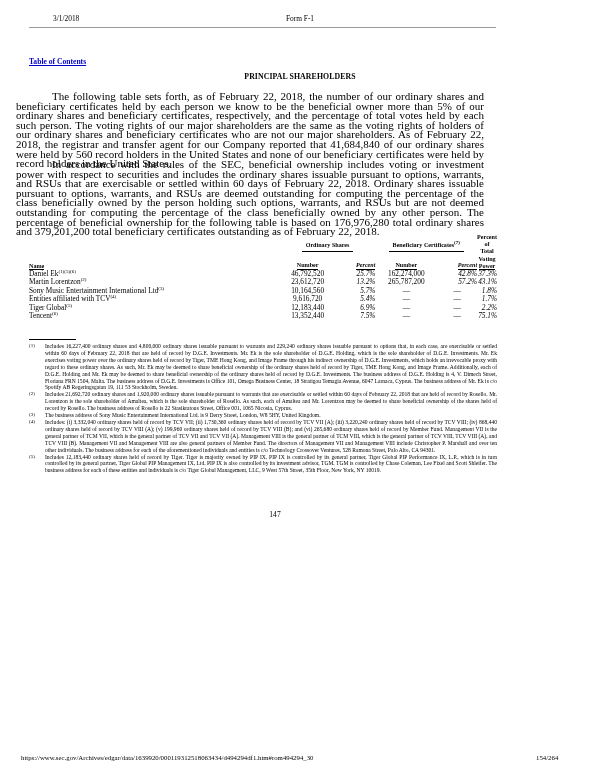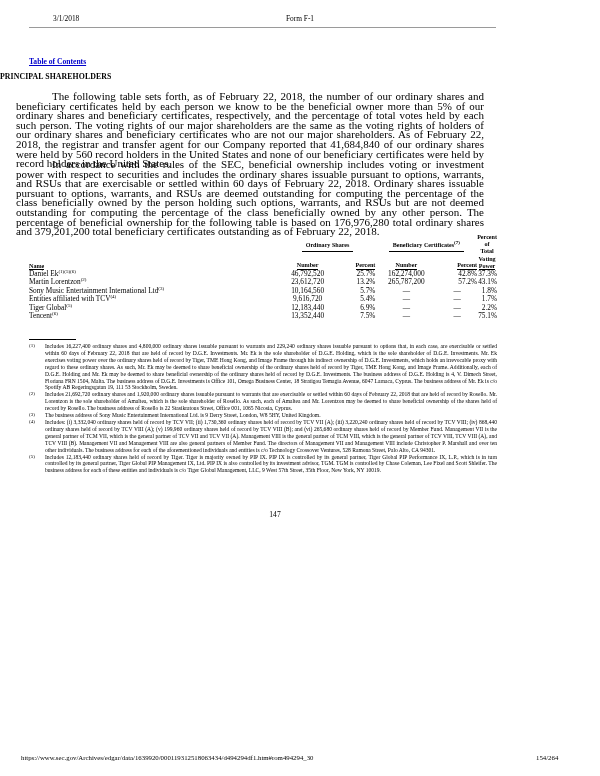--- a/index.html
+++ b/index.html
@@ -5,33 +5,33 @@
   html, body { margin: 0; padding: 0; background: #ffffff; }
   body {
     width: 600px; height: 776px; position: relative; overflow: hidden;
     font-family: "Liberation Serif", "DejaVu Serif", serif; color: #000;
   }
   .hdr { position: absolute; top: 14px; left: 0; width: 600px; font-size: 7.4px; }
   .hdr .date { position: absolute; left: 21px; margin-left: 32px; }
   .hdr .title { position: absolute; left: 0; width: 600px; text-align: center; font-family: Liberation Serif, serif; }
   .hdr-rule { position: absolute; top: 27px; left: 29px; width: 467px; height: 0; border-top: 1px solid #9a9a9a; }
   .toc { position: absolute; top: 57px; left: 29px; font-size: 7.6px; font-weight: bold; color: #0000cc; text-decoration: underline; cursor: pointer; }
-  .section-title { position: absolute; top: 72px; left: 0; width: 600px; text-align: left; font-size: 7.8px; font-weight: bold; letter-spacing: 0.1px; }
+  .section-title { position: absolute; top: 72px; left: 0; width: 600px; text-align: center; font-size: 7.8px; font-weight: bold; letter-spacing: 0.1px; }
   .para { position: absolute; left: 16px; width: 468px; font-size: 11px; line-height: 9.6px; text-align: justify; text-indent: 36px; }
   .p1 { top: 92px; }
   .p2 { top: 160px; }
 
   table.holders { position: absolute; top: 234px; left: 29px; width: 468px; border-collapse: collapse; font-size: 7.3px; }
   table.holders td { padding: 0; vertical-align: bottom; line-height: 8.4px; }
   .grp { font-weight: bold; font-size: 6.1px; text-align: center; }
   .grp span { display: inline-block; border-bottom: 1px solid #000; padding: 0 4px 1px; }
   .colh { font-weight: bold; font-size: 6.1px; }
   .colh span { display: inline-block; border-bottom: 1px solid #000; }
   .ctr { text-align: center; }
-  .rt { text-align: right; }
+  .rt { text-align: right; font-style: italic; }
   .name-h { font-weight: bold; font-size: 6.1px; }
   .name-h span { border-bottom: 1px solid #000; }
   .voting-h { font-weight: bold; font-size: 6.1px; text-align: center; line-height: 7.2px !important; }
   .voting-h .u { border-bottom: 1px solid #000; }
   sup { font-size: 5px; vertical-align: 3px; line-height: 0; }
 
   .fn-rule { position: absolute; top: 339px; left: 29px; width: 47px; border-top: 1px solid #000; }
   .fns { position: absolute; top: 343px; left: 29px; width: 468px; font-size: 5.55px; line-height: 6.9px; }
   .fn { display: flex; }
   .fn .mk { width: 16px; flex: none; font-size: 5px; }

